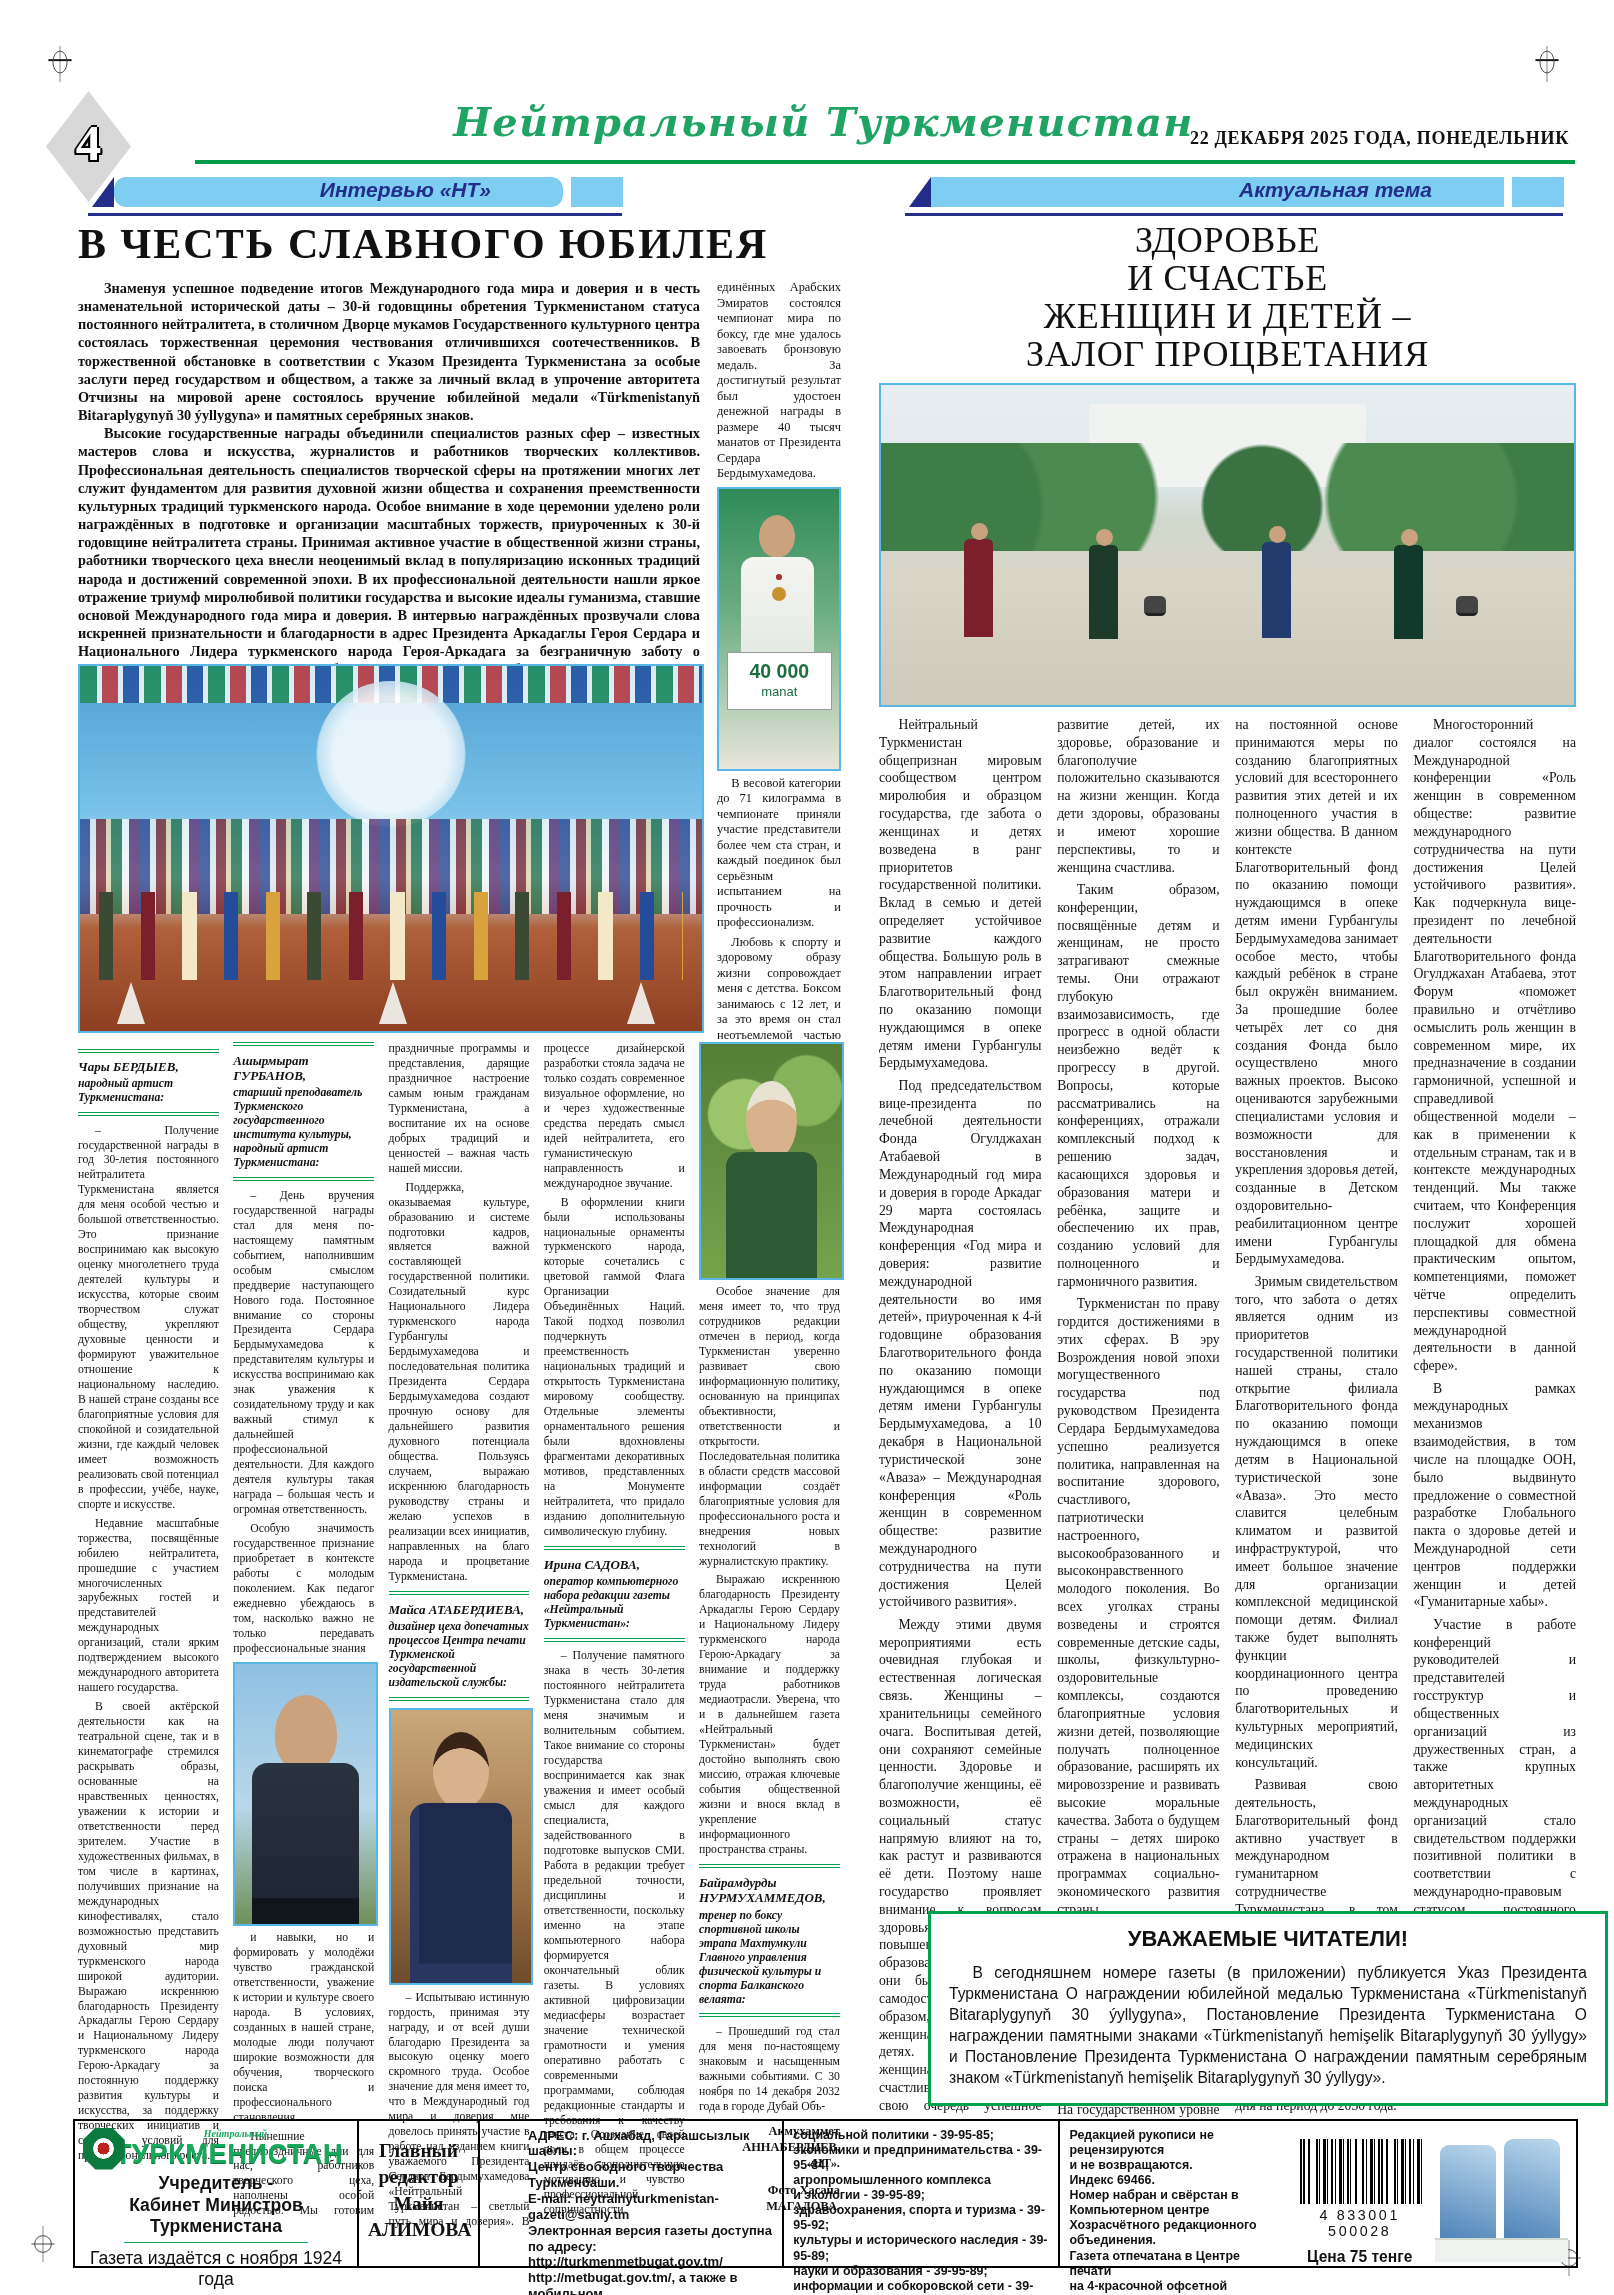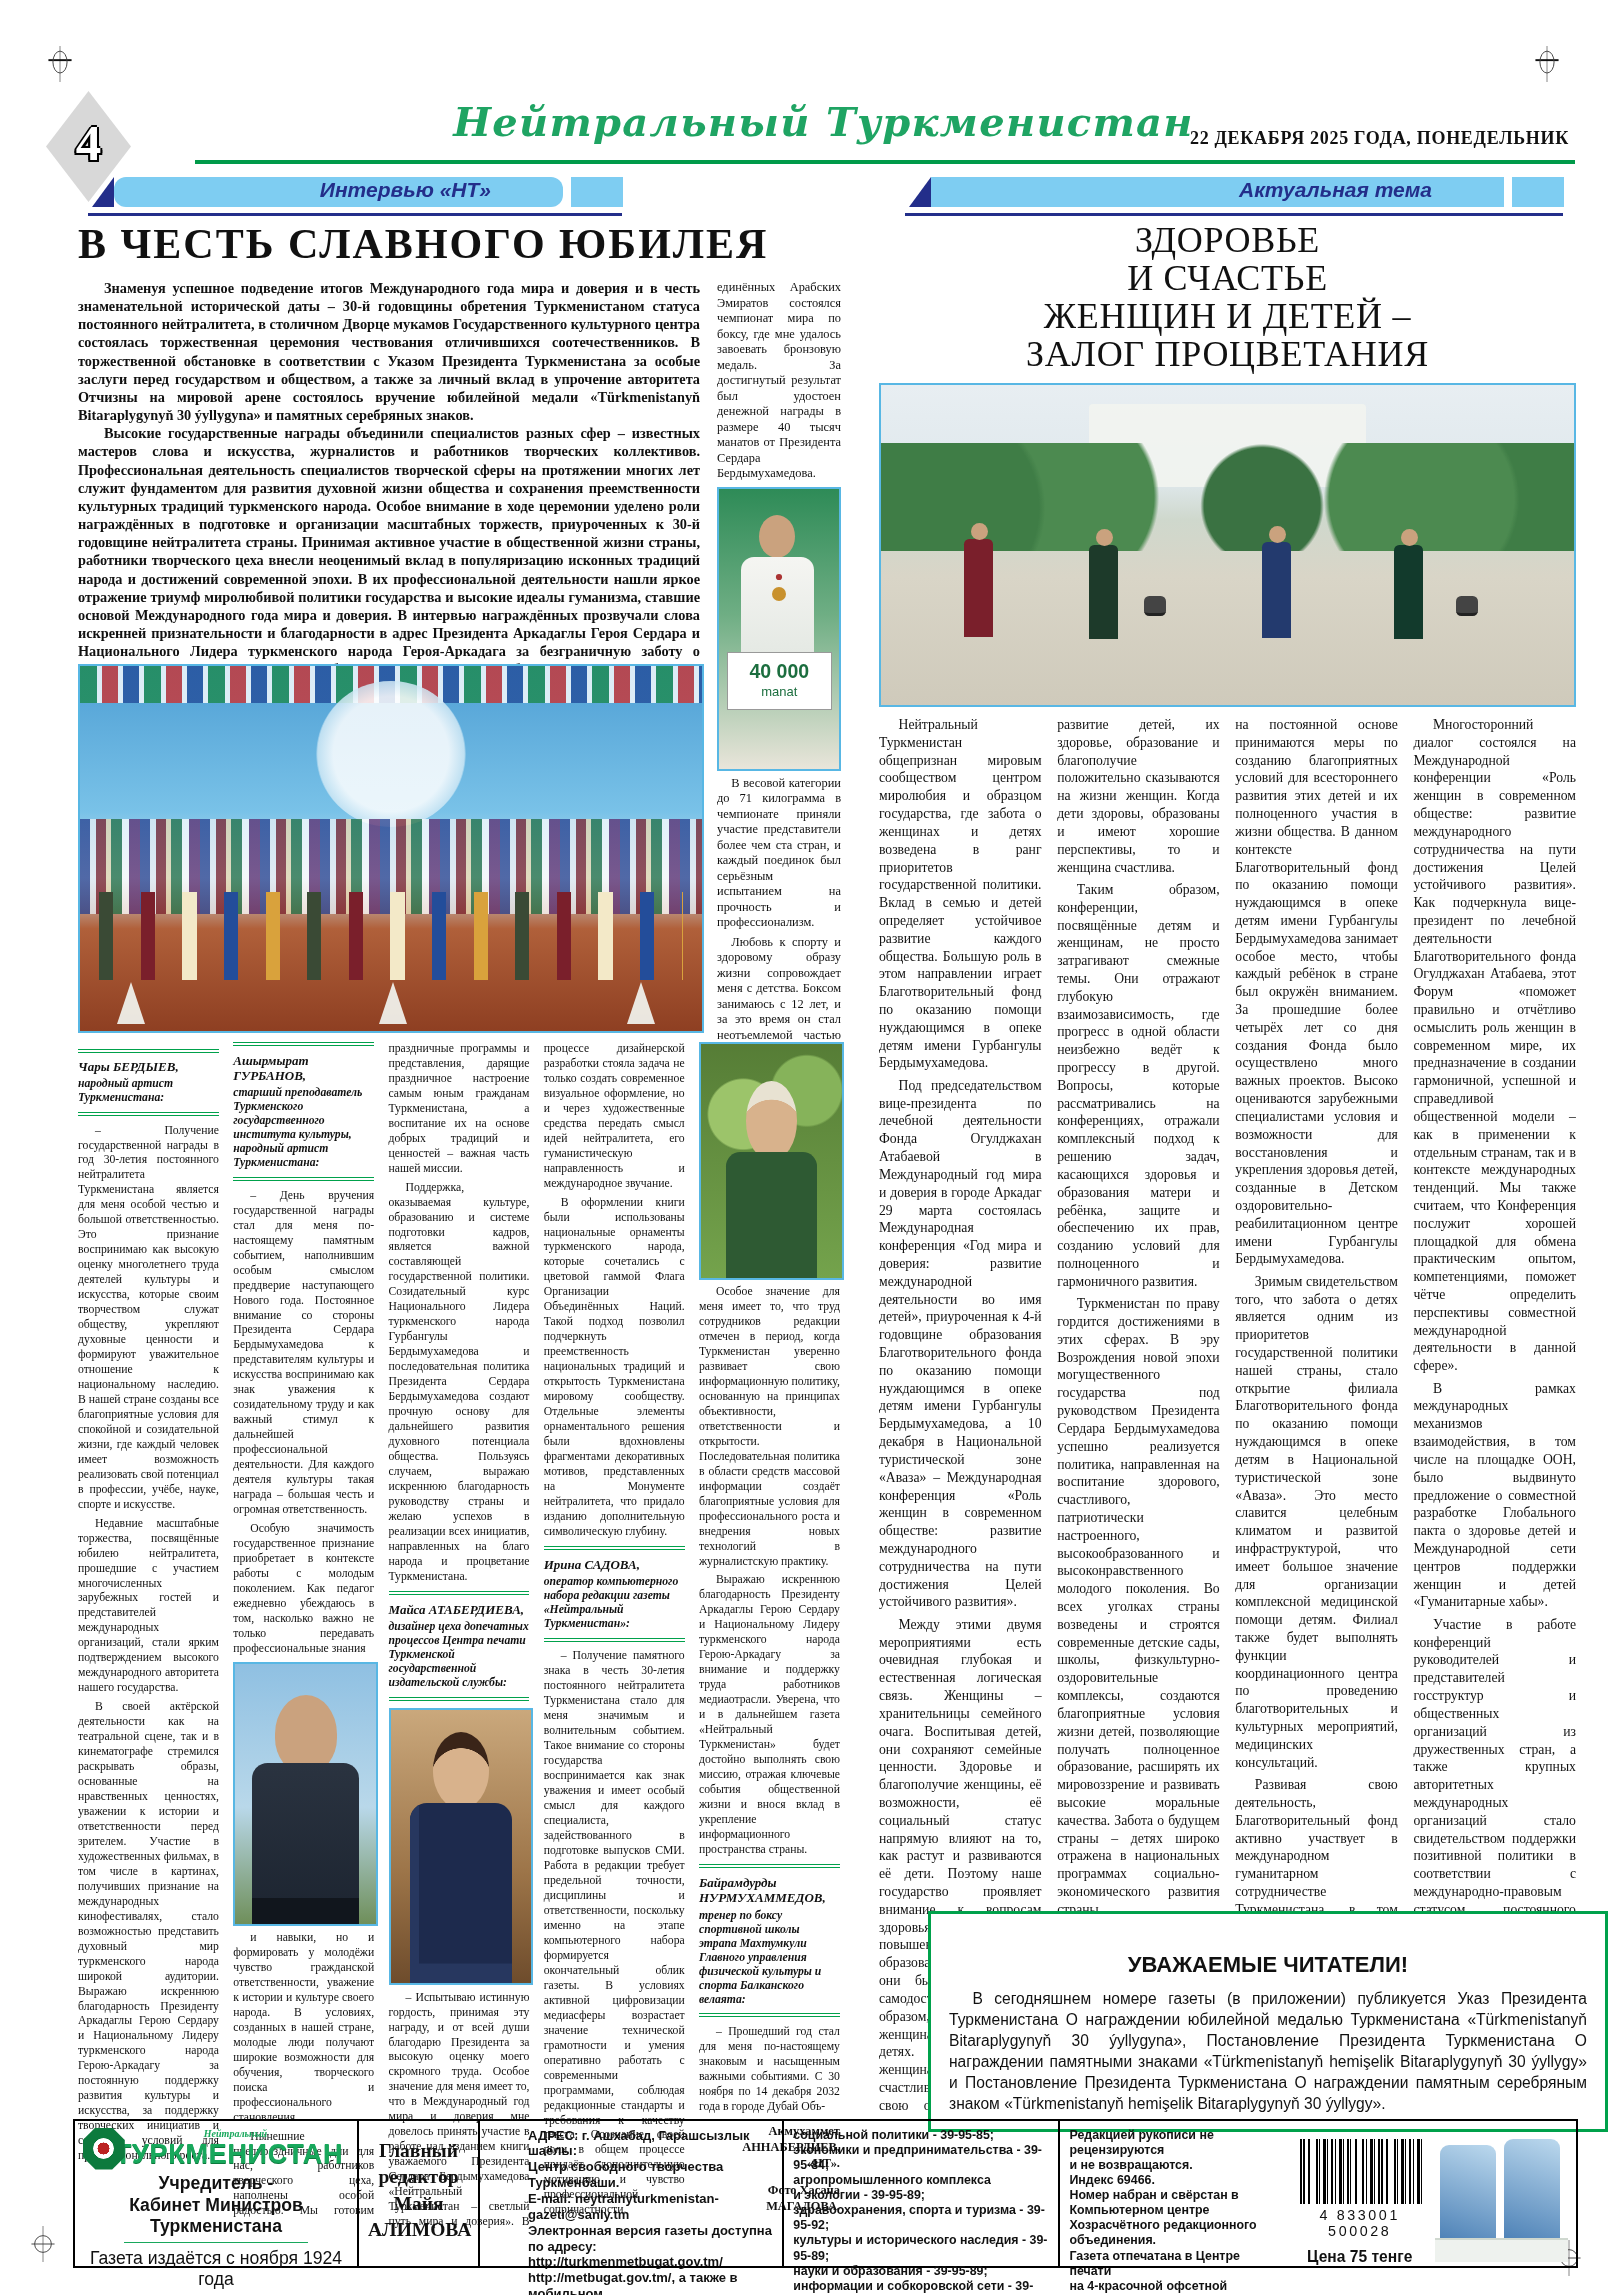--- a/index.html
+++ b/index.html
@@ -101,21 +101,21 @@
   .pk-fig{position:absolute;border-radius:5.2px 5.2px 0 0;}
   .pk-head{position:absolute;border-radius:50%;background:#caa27e;}
   .pk-stroller{position:absolute;width:22px;height:17px;border-radius:5.2px;background:#444;border-bottom:3.9px solid #222;}
   .right-flow{position:absolute;left:879px;top:716px;width:697px;column-count:4;column-gap:15.6px;
               font-size:13.7px;line-height:1.3;}
   .right-flow .para{text-indent:19.5px;margin-bottom:4.6px;}
   .right-flow .sig{font-size:14.3px;}
   
   .readers{position:absolute;left:928px;top:1911px;width:638px;border:3.3px solid #00a14b;background:#fff;
            font-family:"Liberation Sans",sans-serif;padding:11.7px 18px 14.3px 18px;}
-  .readers .rtitle{text-align:center;font-weight:bold;font-size:22px;margin-bottom:10.4px;margin-top:26px;}
+  .readers .rtitle{text-align:center;font-weight:bold;font-size:22px;margin-bottom:10.4px;}
   .readers .rtext{font-size:15.6px;line-height:1.35;text-align:justify;text-indent:23.4px;}
   
   .footer{position:absolute;left:73px;top:2119px;width:1501px;height:145px;border:2.6px solid #000;
           display:flex;font-family:"Liberation Sans",sans-serif;}
   .fblk{padding:6.5px 9px;box-sizing:border-box;}
   .fb-logo{width:288px;border-right:2px solid #000;text-align:center;position:relative;}
   .emblem{position:absolute;left:7.8px;top:6.5px;width:42px;height:42px;background:#0c7a3d;
           clip-path:polygon(30% 0,70% 0,100% 30%,100% 70%,70% 100%,30% 100%,0 70%,0 30%);}
   .emblem::after{content:"";position:absolute;left:10.4px;top:10.4px;width:21px;height:21px;border-radius:50%;
                  background:radial-gradient(circle,#b22 0 40%,#fff 41% 70%,#0c7a3d 71%);}

